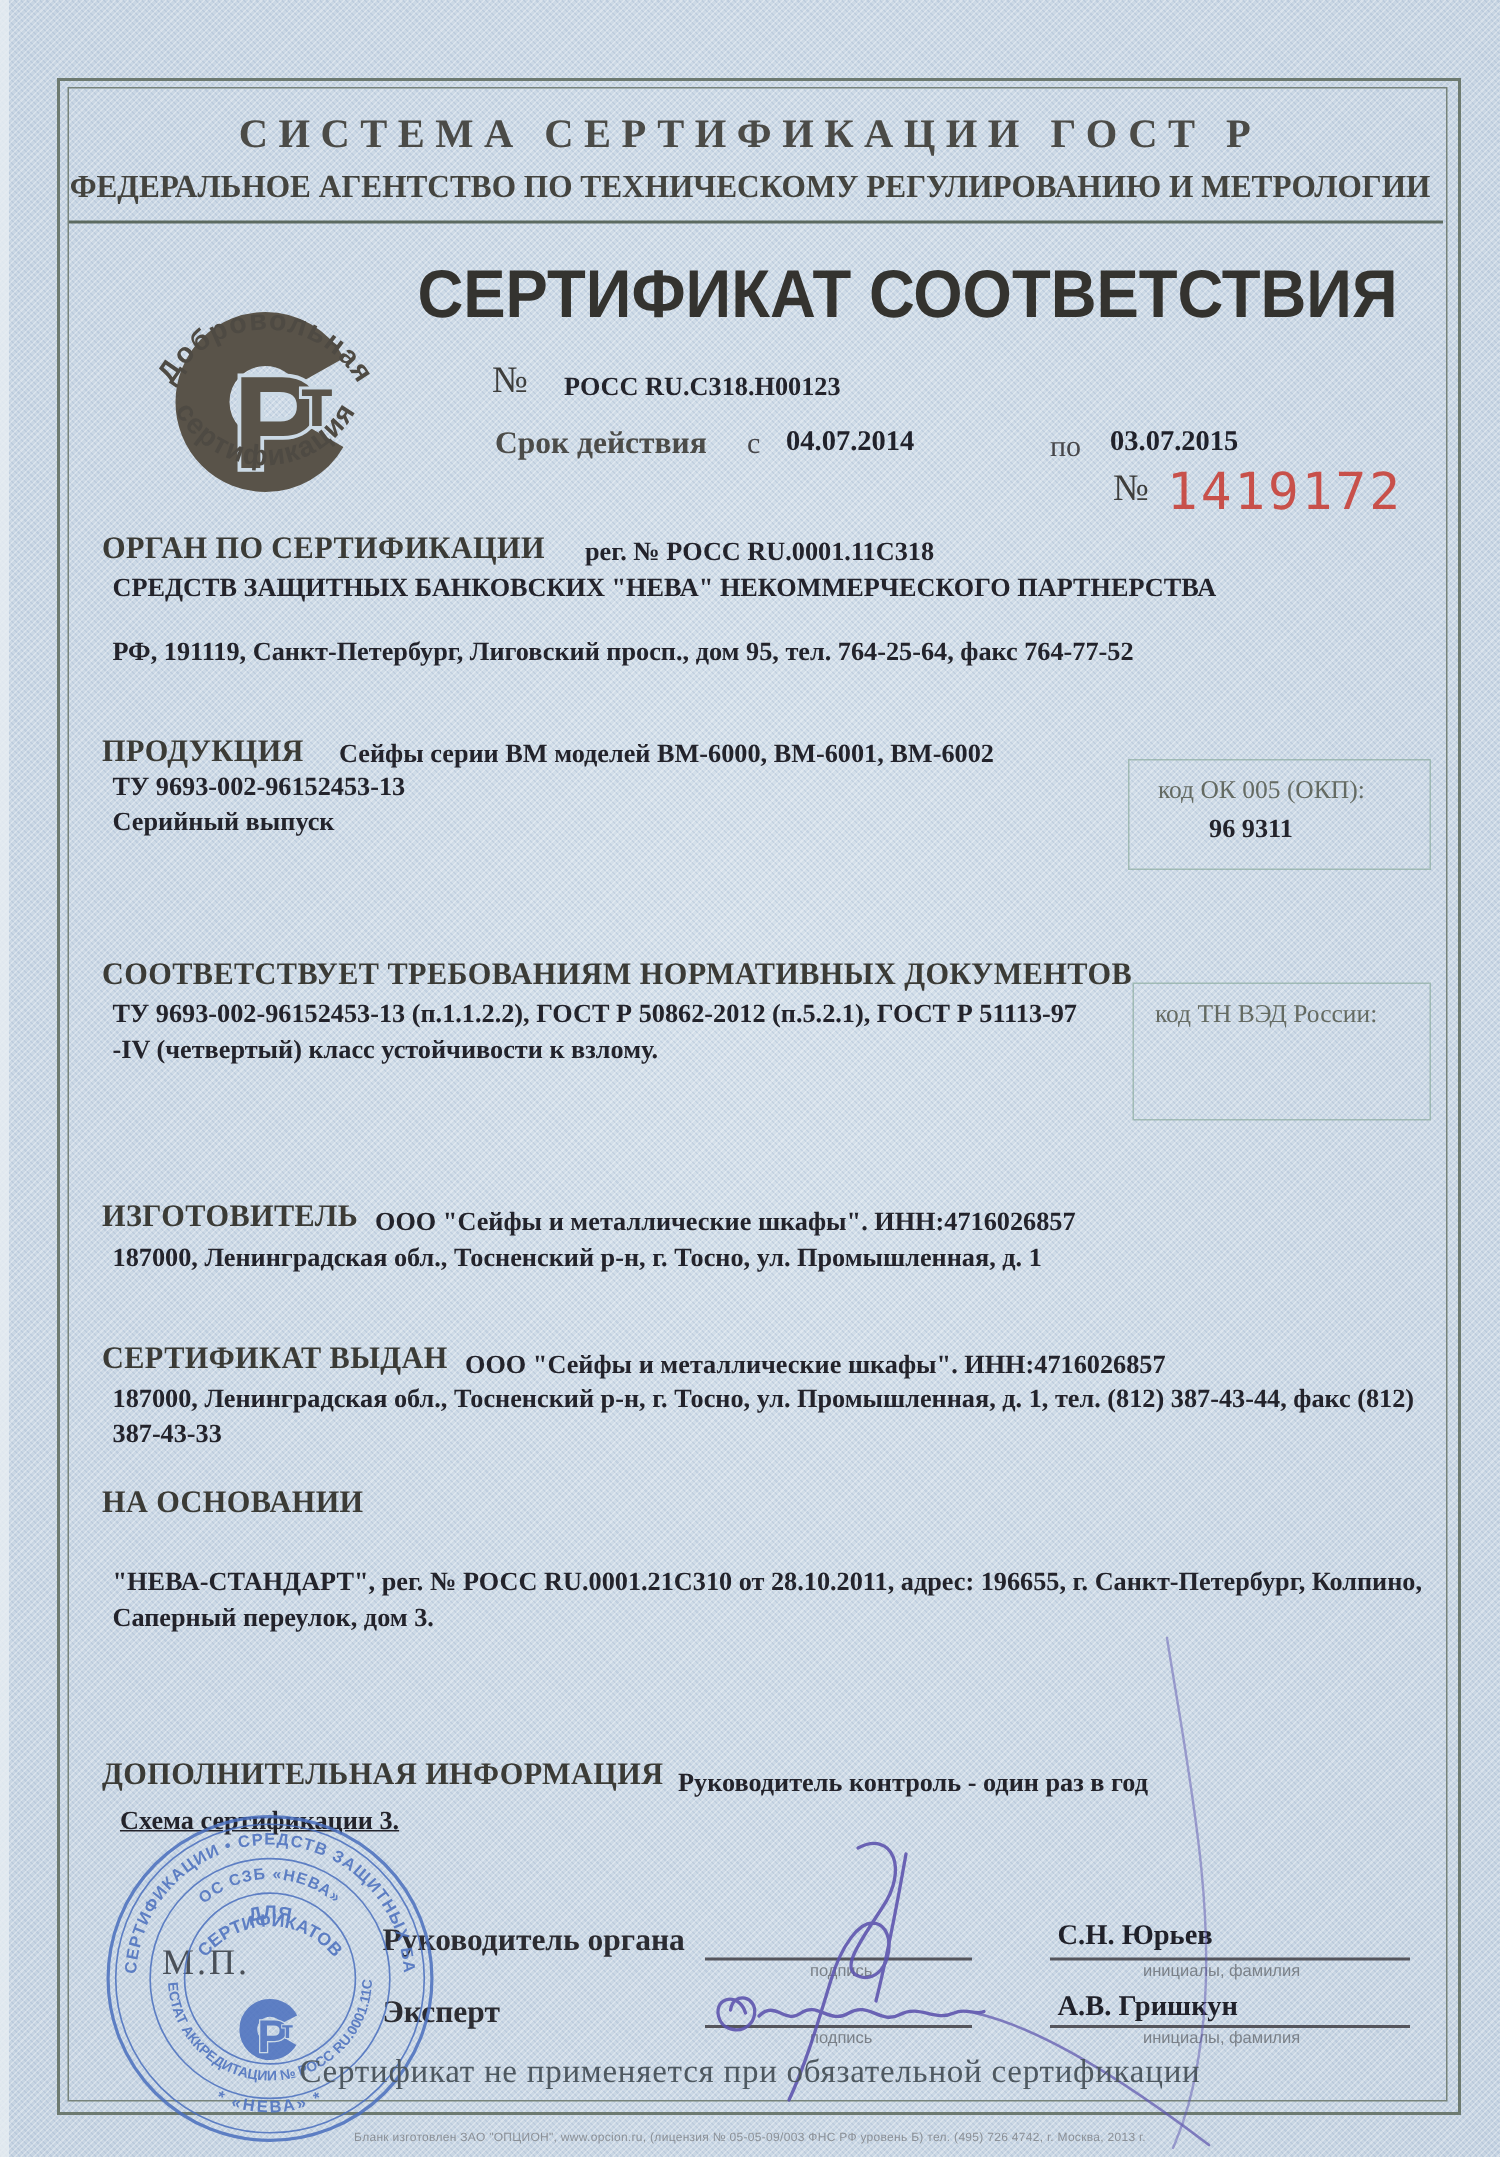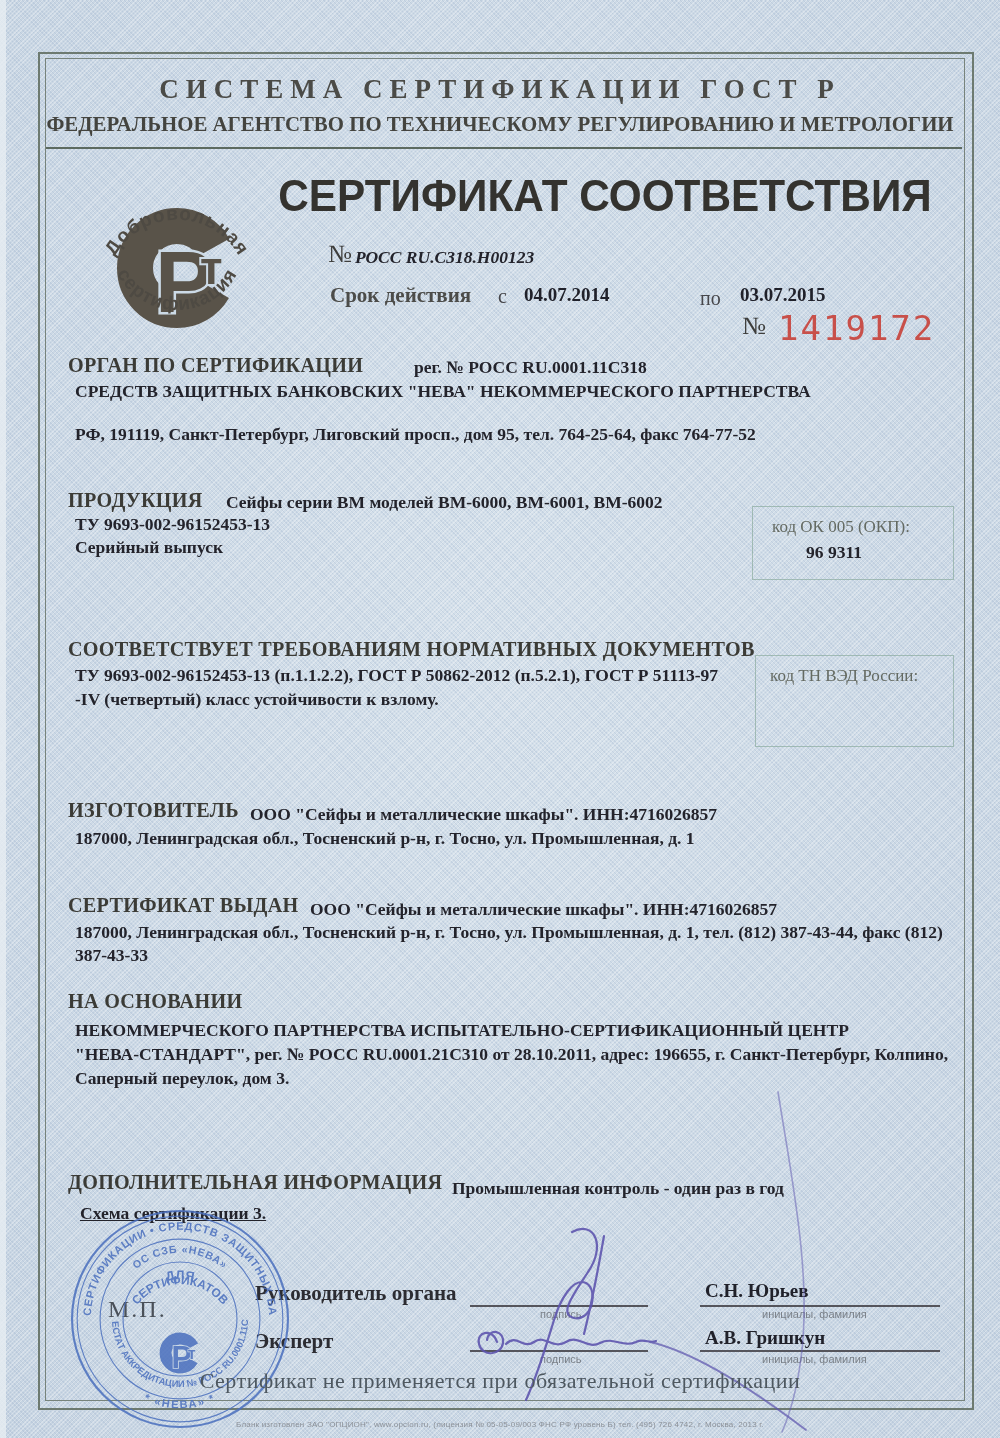--- a/index.html
+++ b/index.html
@@ -61,31 +61,31 @@
       <textPath href="#logoArcTop" startOffset="50%" text-anchor="middle">Добровольная</textPath>
     </text>
     <text font-size="19" font-weight="bold" fill="#4e4a43" letter-spacing="1">
       <textPath href="#logoArcBot" startOffset="50%" text-anchor="middle">сертификация</textPath>
     </text>
   </svg>
 
   <div class="t doc-title" style="left:215px;top:170px;width:780px;text-align:center;">СЕРТИФИКАТ СООТВЕТСТВИЯ</div>
 
   <div class="t nosign" style="left:328px;top:240px;">№</div>
-  <div class="t b17" style="left:355px;top:247px;font-style:italic;">РОСС RU.C318.H00123</div>
+  <div class="t b17" style="left:376px;top:247px;">РОСС RU.C318.H00123</div>
   <div class="t gray20" style="left:330px;top:283px;text-align:right;">Срок действия</div>
   <div class="t" style="left:498px;top:285px;font-size:20px;color:#46464a;">с</div>
   <div class="t b19" style="left:524px;top:284px;">04.07.2014</div>
   <div class="t" style="left:700px;top:287px;font-size:20px;color:#46464a;">по</div>
   <div class="t b19" style="left:740px;top:284px;">03.07.2015</div>
   <div class="t nosign" style="left:742px;top:312px;">№</div>
   <div class="t num-red" style="left:778px;top:308px;">1419172</div>
 
   <div class="t h-sec" style="left:68px;top:353px;">ОРГАН ПО СЕРТИФИКАЦИИ</div>
-  <div class="t b17" style="left:390px;top:357px;margin-left:24px;">рег. № РОСС RU.0001.11С318</div>
+  <div class="t b17" style="left:390px;top:357px;">рег. № РОСС RU.0001.11С318</div>
   <div class="t b17" style="left:75px;top:381px;">СРЕДСТВ ЗАЩИТНЫХ БАНКОВСКИХ "НЕВА" НЕКОММЕРЧЕСКОГО ПАРТНЕРСТВА</div>
   <div class="t b17" style="left:75px;top:424px;">РФ, 191119, Санкт-Петербург, Лиговский просп., дом 95, тел. 764-25-64, факс 764-77-52</div>
 
   <div class="t h-sec" style="left:68px;top:488px;">ПРОДУКЦИЯ</div>
   <div class="t b17" style="left:226px;top:492px;">Сейфы серии ВМ моделей ВМ-6000, ВМ-6001, ВМ-6002</div>
   <div class="t b17" style="left:75px;top:514px;">ТУ 9693-002-96152453-13</div>
   <div class="t b17" style="left:75px;top:537px;">Серийный выпуск</div>
   <div class="code-box" style="left:752px;top:506px;width:200px;height:72px;"></div>
   <div class="t boxlbl" style="left:772px;top:517px;">код ОК 005 (ОКП):</div>
   <div class="t b17" style="left:806px;top:542px;">96 9311</div>
@@ -99,26 +99,25 @@
   <div class="t h-sec" style="left:68px;top:798px;">ИЗГОТОВИТЕЛЬ</div>
   <div class="t b17" style="left:250px;top:804px;">ООО "Сейфы и металлические шкафы". ИНН:4716026857</div>
   <div class="t b17" style="left:75px;top:828px;">187000, Ленинградская обл., Тосненский р-н, г. Тосно, ул. Промышленная, д. 1</div>
 
   <div class="t h-sec" style="left:68px;top:893px;">СЕРТИФИКАТ ВЫДАН</div>
   <div class="t b17" style="left:310px;top:899px;">ООО "Сейфы и металлические шкафы". ИНН:4716026857</div>
   <div class="t b17" style="left:75px;top:922px;">187000, Ленинградская обл., Тосненский р-н, г. Тосно, ул. Промышленная, д. 1, тел. (812) 387-43-44, факс (812)</div>
   <div class="t b17" style="left:75px;top:945px;">387-43-33</div>
 
   <div class="t h-sec" style="left:68px;top:989px;">НА ОСНОВАНИИ</div>
-  <div class="t b17" style="left:75px;top:1020px;">НЕКОММЕРЧЕСКОГО ПАРТНЕРСТВА ИСПЫТАТЕЛЬНО-СЕРТИФИКАЦИОННЫЙ ЦЕНТР</div>
   <div class="t b17" style="left:75px;top:1044px;">"НЕВА-СТАНДАРТ", рег. № РОСС RU.0001.21С310 от 28.10.2011, адрес: 196655, г. Санкт-Петербург, Колпино,</div>
   <div class="t b17" style="left:75px;top:1068px;">Саперный переулок, дом 3.</div>
 
   <div class="t h-sec" style="left:68px;top:1170px;">ДОПОЛНИТЕЛЬНАЯ ИНФОРМАЦИЯ</div>
-  <div class="t b17" style="left:452px;top:1178px;">Промышленная контроль - один раз в год</div>
+  <div class="t b17" style="left:452px;top:1178px;">Руководитель контроль - один раз в год</div>
   <div class="t b17" style="left:80px;top:1203px;text-decoration:underline;">Схема сертификации 3.</div>
 
   <div class="t mp" style="left:108px;top:1296px;font-family:Liberation Serif, serif;">М.П.</div>
   <div class="t gray20" style="left:255px;top:1281px;color:#2c2c32;">Руководитель органа</div>
   <div class="sigline" style="left:470px;top:1305px;width:178px;"></div>
   <div class="t cap" style="left:540px;top:1308px;">подпись</div>
   <div class="t b19" style="left:705px;top:1280px;">С.Н. Юрьев</div>
   <div class="sigline" style="left:700px;top:1305px;width:240px;"></div>
   <div class="t cap" style="left:762px;top:1308px;">инициалы, фамилия</div>
 

